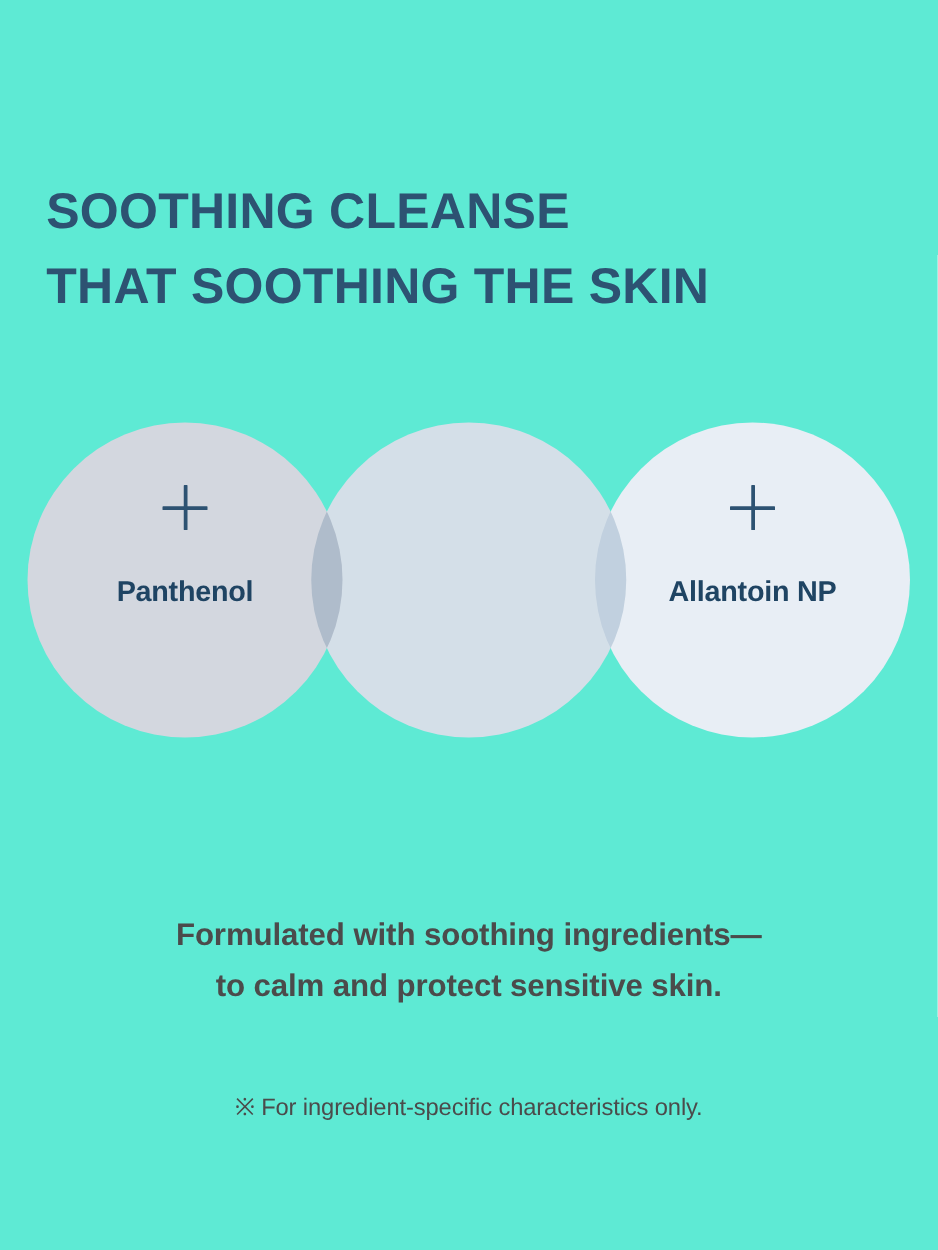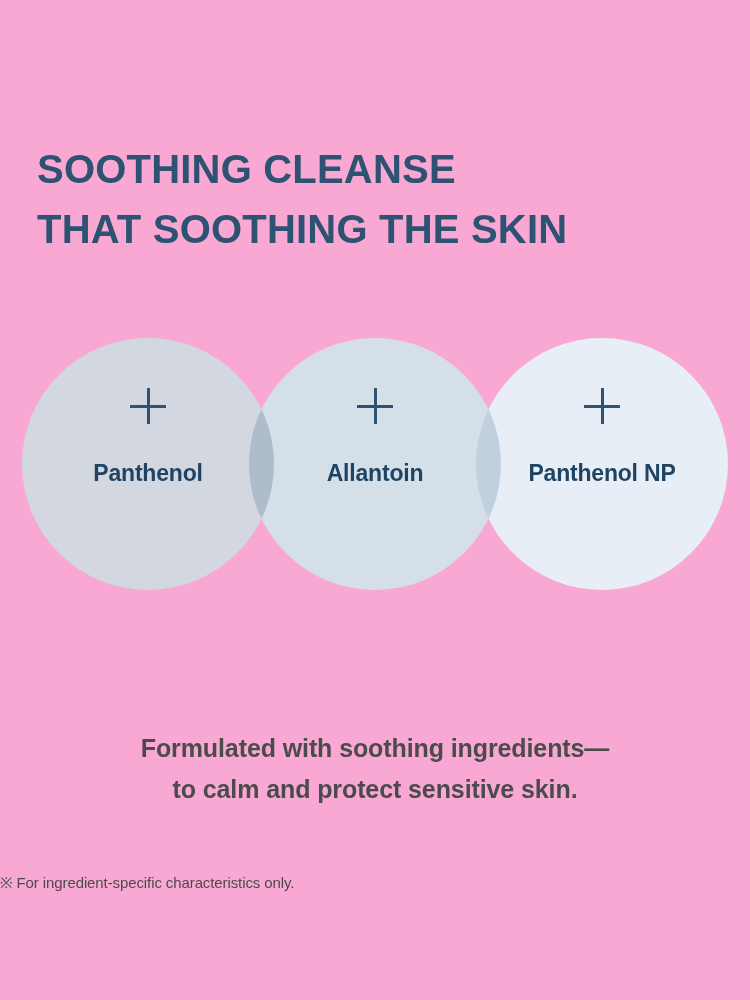--- a/index.html
+++ b/index.html
@@ -129,58 +129,55 @@
   }
   .description .desc-line {
     display: block;
   }
 
   .footnote {
     position: absolute;
     left: 0;
     top: 855px;
     width: 750px;
+    text-align: center;
     color: #4b4b4b;
-    font-size: 15px;
+    font-size: 19px;
     line-height: 26px;
     font-weight: 400;
     letter-spacing: -0.1px;
   }
 </style>
 </head>
 <body>
 
-<div class="page" style="background: #f9a8d4;">
+<div class="page" style="background: #5eead4;">
 
   <h1 class="headline" style="color: rgb(45, 82, 114);">
     <span class="hl-line">SOOTHING CLEANSE</span>
     <span class="hl-line">THAT SOOTHING THE SKIN</span>
   </h1>
 
   <div class="venn">
 
     <div class="venn-circles">
       <div class="circle circle-1" style="background: rgb(211, 215, 223);"></div>
       <div class="circle circle-2" style="background: rgb(212, 223, 232);"></div>
       <div class="circle circle-3" style="background: rgb(232, 238, 245);"></div>
     </div>
 
     <div class="circle-content cc-1">
       <span class="plus-icon"></span>
       <span class="ingredient-label" style="color: rgb(31, 68, 99);">Panthenol</span>
     </div>
 
-    <div class="circle-content cc-2">
-      <span class="plus-icon"></span>
-      <span class="ingredient-label" style="color: rgb(31, 68, 99);">Allantoin</span>
-    </div>
 
     <div class="circle-content cc-3">
       <span class="plus-icon"></span>
-      <span class="ingredient-label" style="color: rgb(31, 68, 99);">Panthenol NP</span>
+      <span class="ingredient-label" style="color: rgb(31, 68, 99);">Allantoin NP</span>
     </div>
 
   </div>
 
   <p class="description" style="color: rgb(75, 75, 75);">
     <span class="desc-line">Formulated with soothing ingredients—</span>
     <span class="desc-line">to calm and protect sensitive skin.</span>
   </p>
 
   <p class="footnote" style="color: rgb(75, 75, 75);">※ For ingredient-specific characteristics only.</p>

